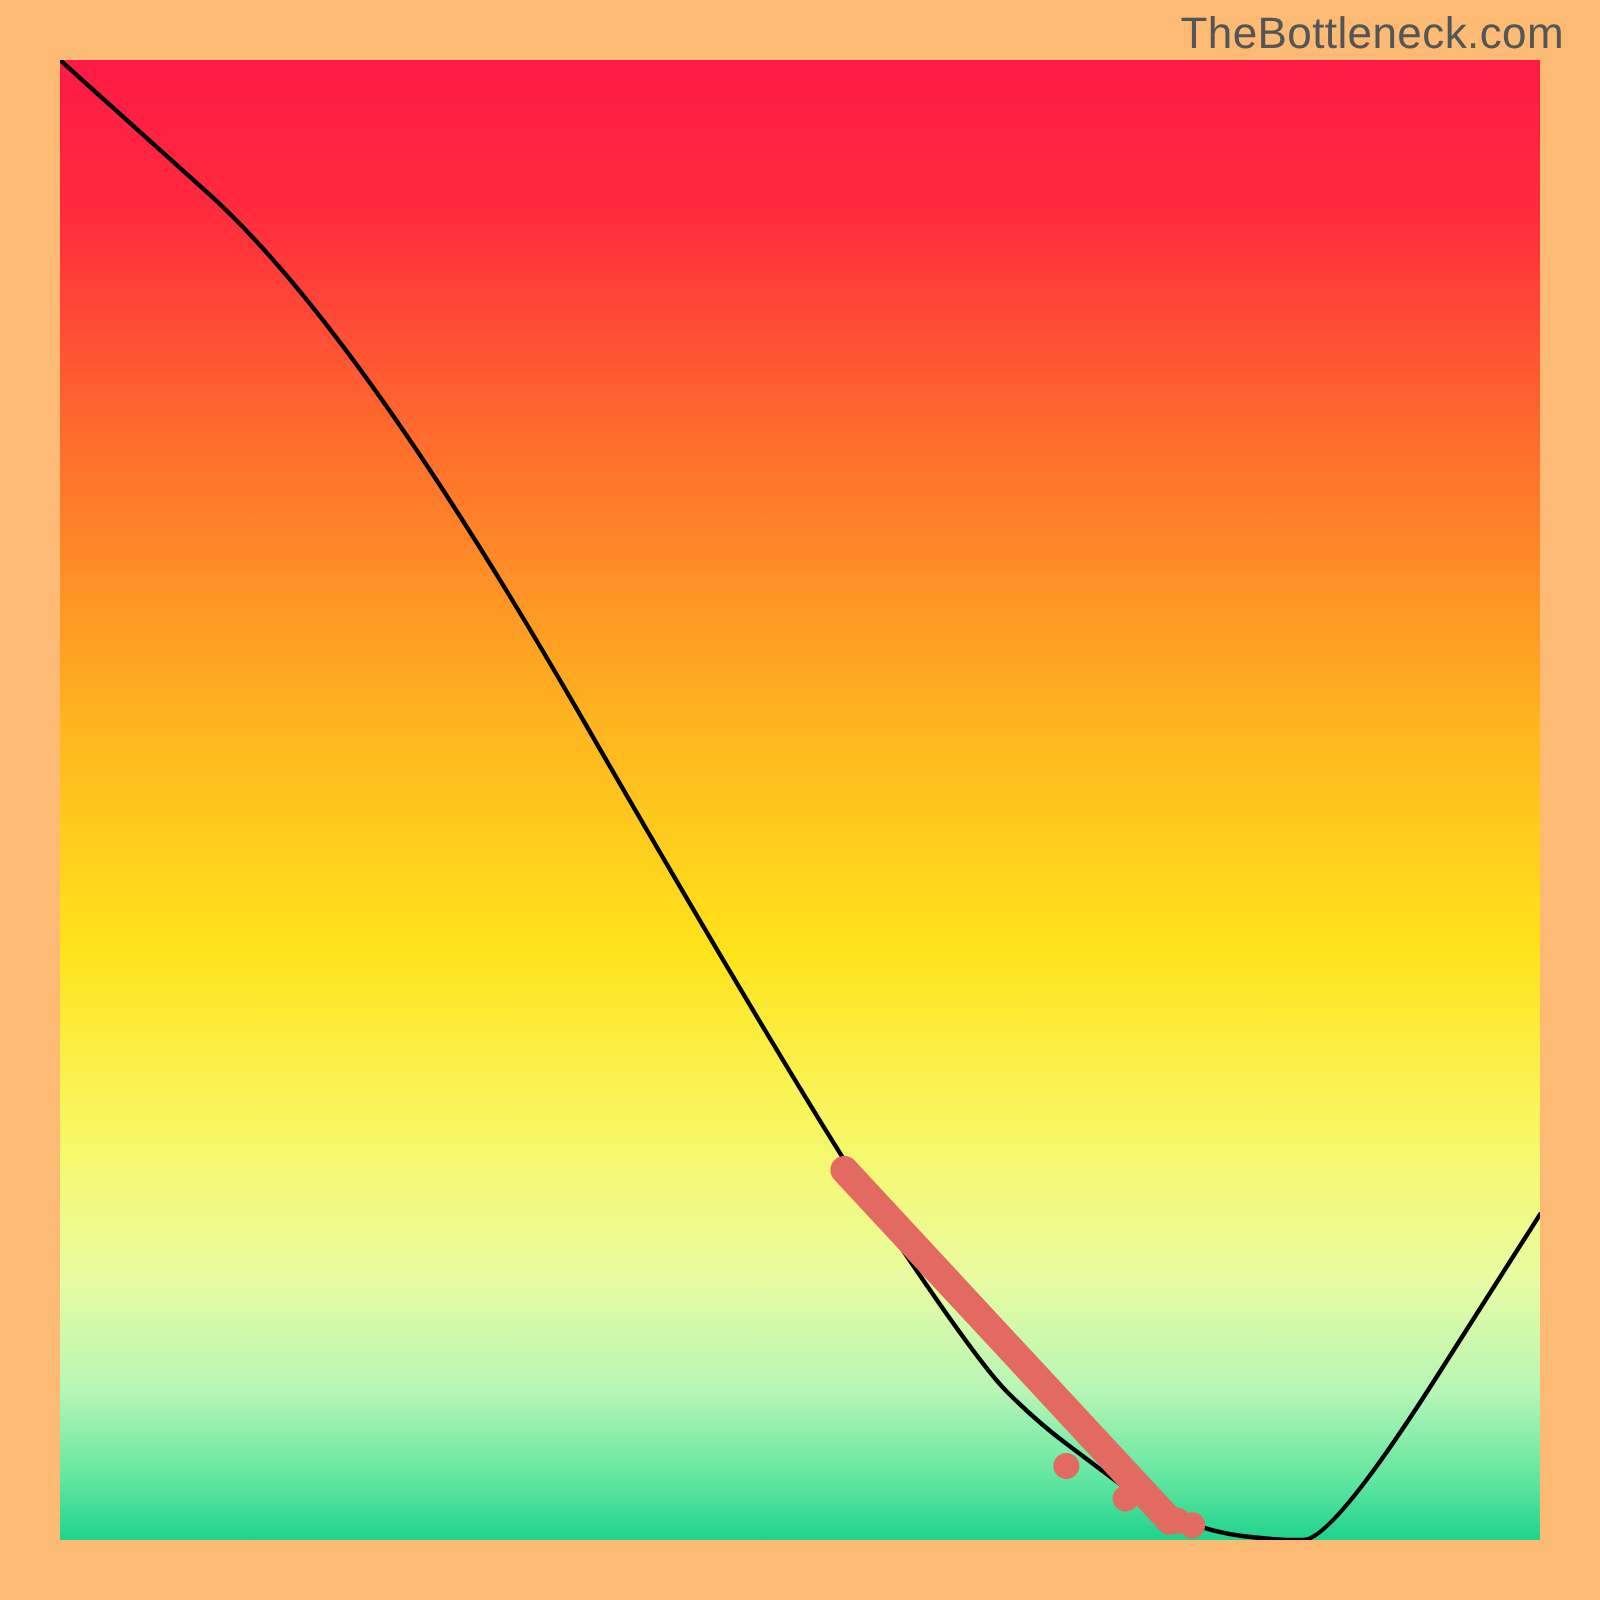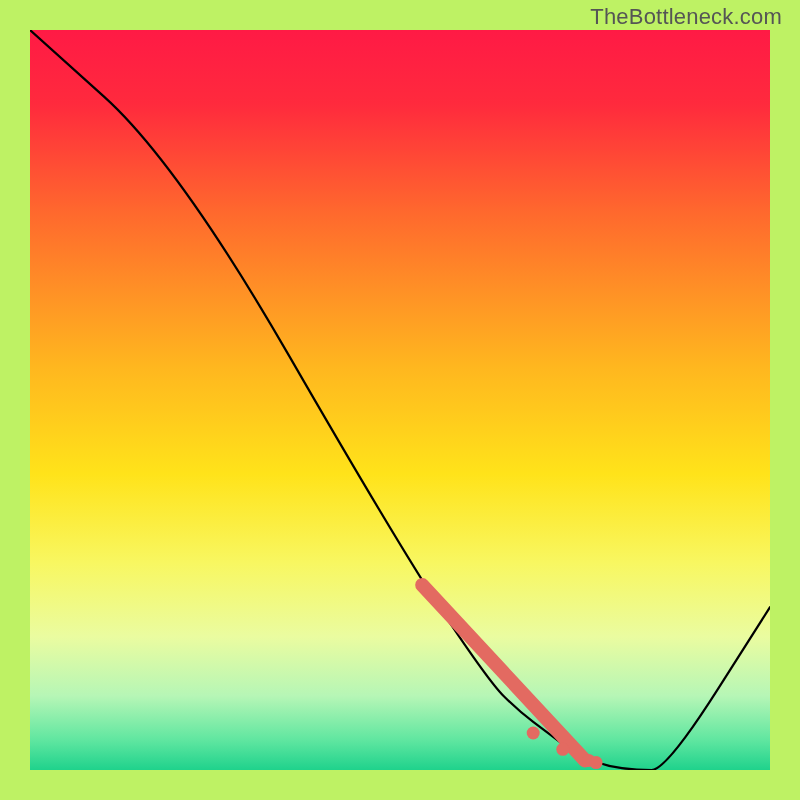--- a/index.html
+++ b/index.html
@@ -1,21 +1,21 @@
 <!DOCTYPE html>
 <html><head>
 <meta charset="utf-8">
 <style>
   * { margin: 0; padding: 0; box-sizing: border-box; }
   html, body { width: 800px; height: 800px; background: #000; overflow: hidden; }
   .chart-container {
     position: relative;
     width: 800px;
     height: 800px;
-    background: #bef264;
+    background: #fdba74;
   }
   .watermark {
     position: absolute;
     top: 4px;
     right: 18px;
     font-family: Arial, Helvetica, sans-serif;
     font-size: 22px;
     font-weight: 500;
     color: #555;
     z-index: 10;

